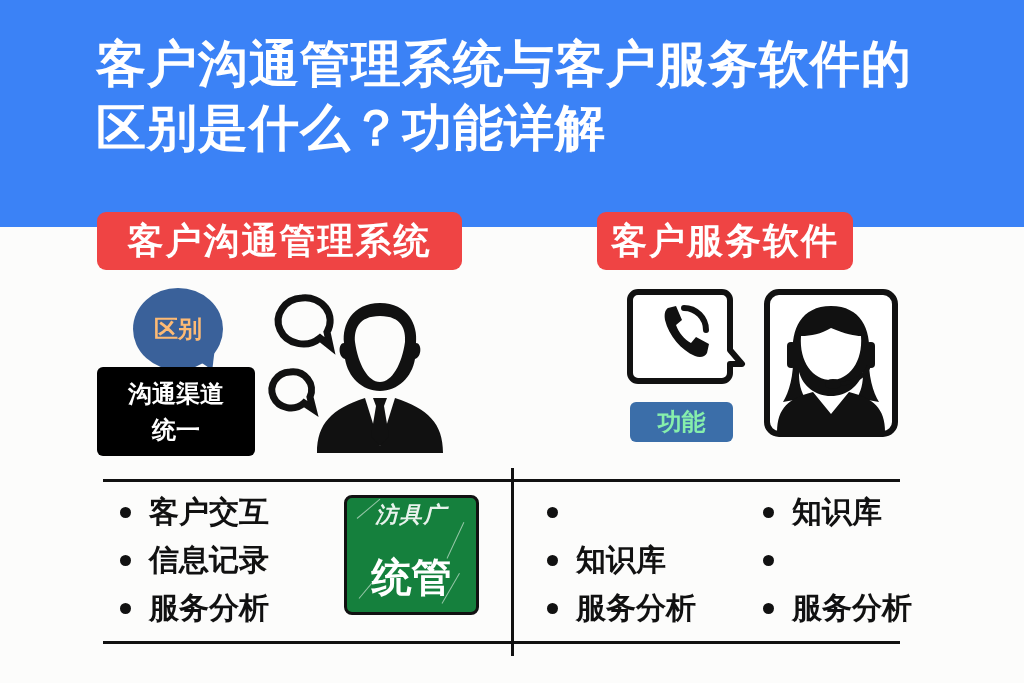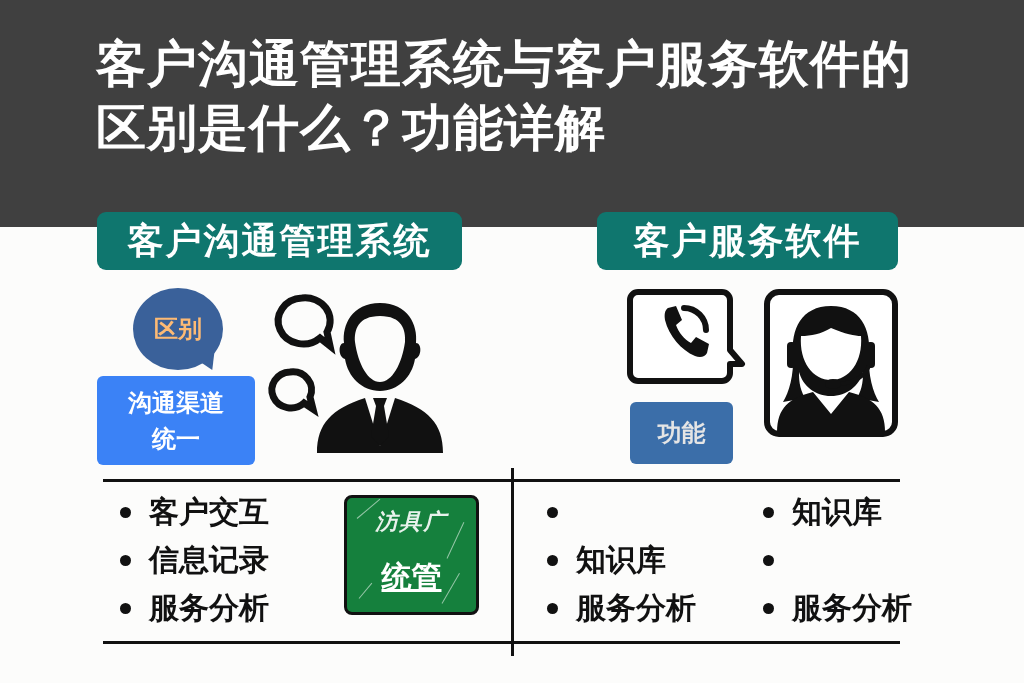--- a/index.html
+++ b/index.html
@@ -1,64 +1,64 @@
 <!DOCTYPE html>
 <html><head>
   <meta charset="utf-8">
   <style>
     * { margin: 0; padding: 0; box-sizing: border-box; }
     html, body { width: 1024px; height: 683px; background: #fcfcfb; overflow: hidden; }
     body { position: relative; font-family: "DejaVu Sans", "Liberation Sans", sans-serif; color: #111; }
 
     .header {
       position: absolute; left: 0; top: 0; width: 1024px; height: 227px;
-      background: #404040;
+      background: #3b82f6;
     }
     .header-title {
       position: absolute; left: 96px; top: 32px; width: 860px;
       color: #ffffff; font-weight: bold; font-size: 50px; line-height: 64px;
       letter-spacing: 1px;
     }
 
     .badge-black {
-      position: absolute; background: #0f766e; color: #fff;
+      position: absolute; background: #ef4444; color: #fff;
       border-radius: 9px; font-weight: bold; font-size: 36px;
       display: flex; align-items: center; justify-content: center;
       letter-spacing: 2px;
     }
     #badge-left { left: 97px; top: 212px; width: 365px; height: 58px; }
-    #badge-right { left: 597px; top: 212px; width: 301px; height: 58px; }
+    #badge-right { left: 597px; top: 212px; width: 256px; height: 58px; }
 
     .bubble-diff {
       position: absolute; left: 133px; top: 288px; width: 90px; height: 82px;
       background: #3a619a; border-radius: 50%;
       color: #fdba74; font-weight: bold; font-size: 24px;
       display: flex; align-items: center; justify-content: center;
     }
     .bubble-diff-tail {
       position: absolute; left: 200px; top: 354px; width: 0; height: 0;
       border-left: 8px solid transparent; border-right: 12px solid transparent;
       border-top: 16px solid #3a619a; transform: rotate(-30deg);
     }
 
     .box-blue {
-      position: absolute; left: 97px; top: 376px; width: 158px; height: 89px;
-      background: #3b82f6; border-radius: 6px; color: #fff;
+      position: absolute; left: 97px; top: 367px; width: 158px; height: 89px;
+      background: #000000; border-radius: 6px; color: #fff;
       font-weight: bold; font-size: 24px; line-height: 36px;
       display: flex; flex-direction: column; align-items: center; justify-content: center;
     }
 
     .icon-wrap { position: absolute; }
     #person-icon { left: 262px; top: 288px; width: 200px; height: 170px; }
     #phone-bubble-icon { left: 626px; top: 286px; width: 120px; height: 104px; }
     #agent-frame-icon { left: 763px; top: 288px; width: 136px; height: 150px; }
 
     .badge-func {
-      position: absolute; left: 630px; top: 402px; width: 103px; height: 62px;
-      background: #3b6ea9; border-radius: 6px; color: #e5e5e5;
+      position: absolute; left: 630px; top: 402px; width: 103px; height: 40px;
+      background: #3b6ea9; border-radius: 6px; color: #86efac;
       font-weight: bold; font-size: 24px;
       display: flex; align-items: center; justify-content: center;
     }
 
     .hline { position: absolute; height: 3px; background: #111; }
     #hline-top { left: 103px; top: 479px; width: 797px; }
     #hline-bottom { left: 103px; top: 641px; width: 797px; }
     .vline { position: absolute; left: 511px; top: 468px; width: 3px; height: 188px; background: #111; }
 
     .list { position: absolute; font-weight: bold; font-size: 30px; }
@@ -69,21 +69,21 @@
     #list-right-b { left: 763px; top: 488px; }
 
     .sketch-box {
       position: absolute; left: 344px; top: 495px; width: 135px; height: 120px;
       background: #15803d; border: 3px solid #111; border-radius: 8px;
       color: #fff; font-weight: bold;
       display: flex; flex-direction: column; align-items: center; justify-content: center;
       overflow: hidden;
     }
     .sketch-top { font-size: 22px; font-style: italic; opacity: 0.9; letter-spacing: 2px; margin-top: -6px; }
-    .sketch-bottom { font-size: 30px; margin-top: 20px; text-decoration: underline; }
+    .sketch-bottom { font-size: 40px; margin-top: 20px; }
     .sketch-line { position: absolute; height: 1px; background: rgba(255,255,255,0.55); transform-origin: left center; }
   </style>
 </head>
 <body>
 
 <div class="header">
   <div class="header-title">客户沟通管理系统与客户服务软件的区别是什么？功能详解</div>
 </div>
 
 <div class="badge-black" id="badge-left">客户沟通管理系统</div>

